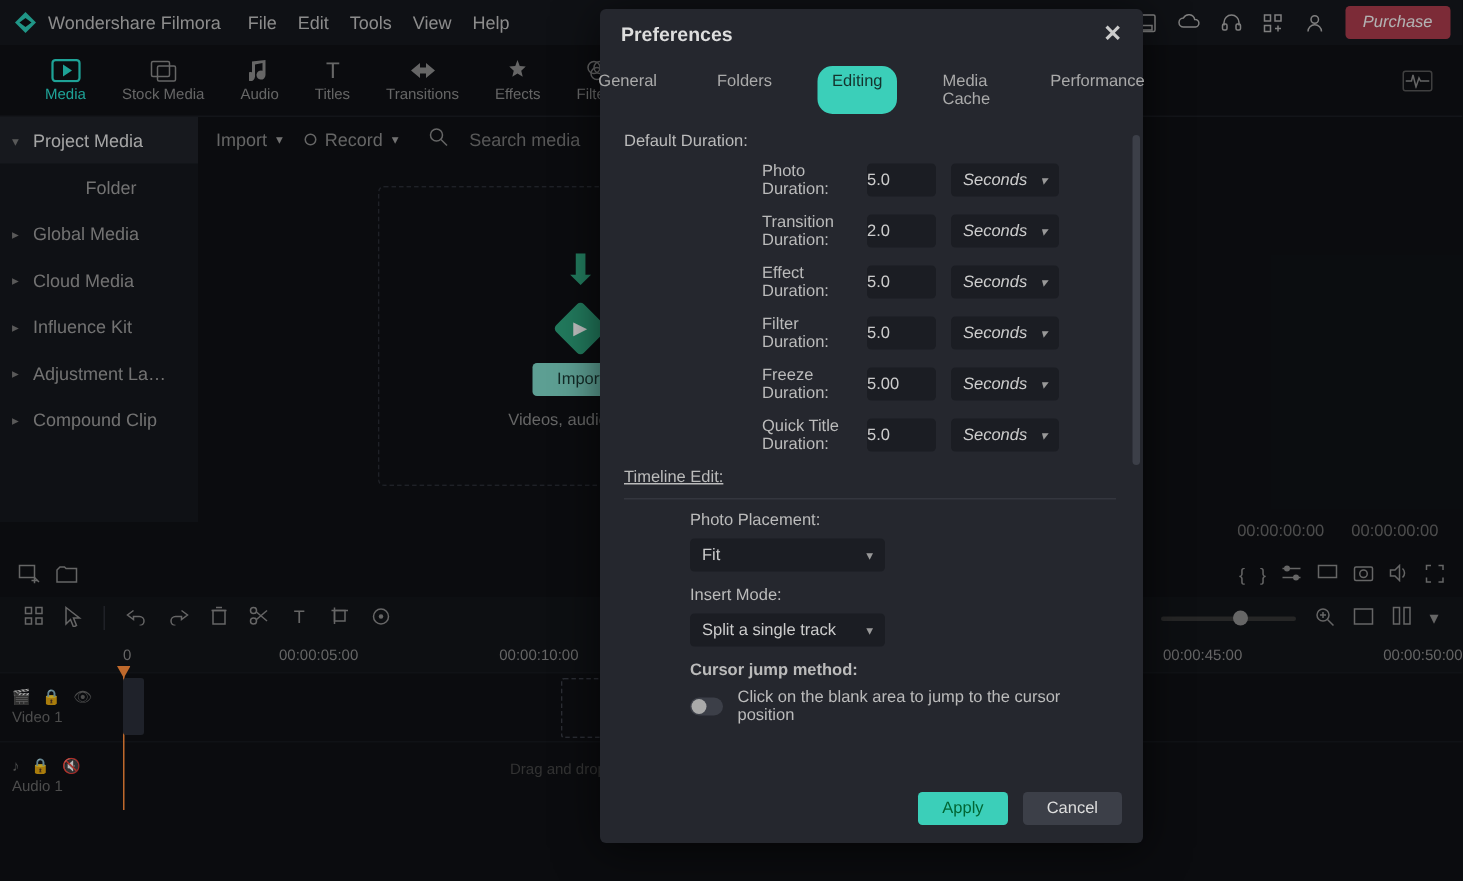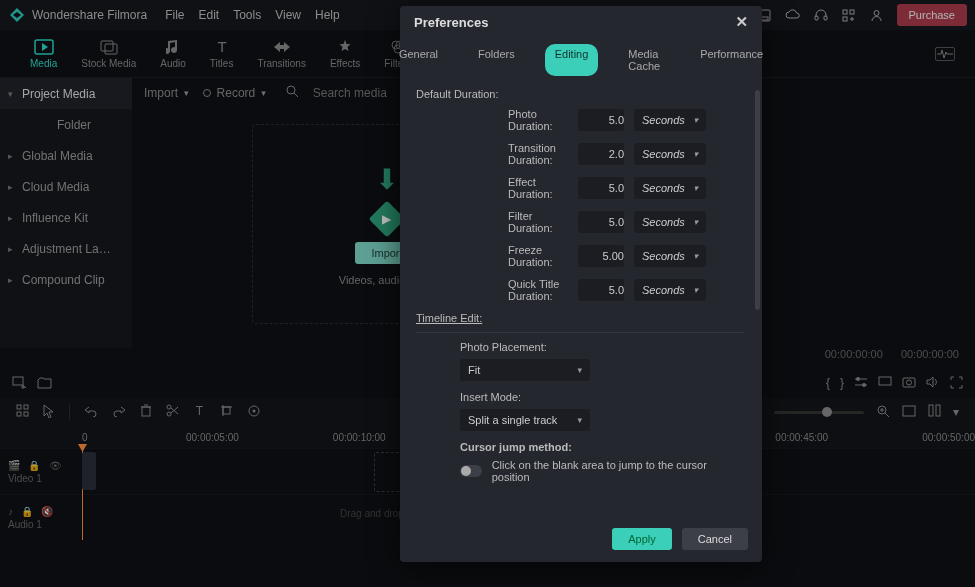--- a/index.html
+++ b/index.html
@@ -4,21 +4,21 @@
 <style>
   * { box-sizing: border-box; margin: 0; padding: 0; font-family: -apple-system, "Segoe UI", Arial, sans-serif; }
   body { width: 975px; height: 587px; background: #0f1115; color: #999; font-size: 12px; overflow: hidden; position: relative; }
   
   .topbar { height: 30px; display: flex; align-items: center; padding: 0 8px; background: #15171c; }
   .logo-block { display: flex; align-items: center; gap: 6px; margin-right: 18px; }
   .logo-swatch { width: 18px; height: 18px; display:flex; align-items:center; justify-content:center; }
   .app-name { color: #bbb; font-size: 12px; }
   .menu { display: flex; gap: 14px; color: #bbb; }
   .menu span { color: #bbb; cursor: pointer; }
-  .topbar-right { margin-left: auto; display: flex; align-items: center; gap: 12px; }
+  .topbar-right { margin-left: auto; display: flex; align-items: center; gap: 12px; font-style: italic; }
   .top-icon { width: 16px; height: 16px; display:flex; align-items:center; justify-content:center; color:#aaa; }
   .purchase-btn { background: #a63a4a; color: #eee; padding: 5px 12px; border-radius: 3px; font-size: 11px; }
   
   .ribbon { height: 48px; display: flex; align-items: center; padding: 0 20px 0 30px; gap: 24px; background: #0f1115; border-bottom: 1px solid #1a1c22; }
   .ribbon-item { display: flex; flex-direction: column; align-items: center; gap: 2px; color: #888; font-size: 10px; }
   .ribbon-item.active { color: #29d8c9; }
   .ribbon-icon { width: 20px; height: 18px; display:flex; align-items:center; justify-content:center;}
   .ribbon-right { margin-left: auto; display:flex; gap:6px; align-items:center; }
   .vitals-icon { width:20px; height:14px; border:1px solid #555; border-radius:2px; display:flex; align-items:center; justify-content:center;}
   
@@ -70,21 +70,21 @@
   .dlg-close { margin-left:auto; color:#ccc; cursor:pointer; font-size:15px; }
   .dlg-tabs { display:flex; justify-content:center; gap:20px; padding:6px 0 10px; }
   .dlg-tab { padding:4px 10px; font-size:11px; color:#aaa; border-radius:10px; cursor:pointer;}
   .dlg-tab.active { background:#3bcfb9; color:#14332d; }
   .dlg-body { flex:1; overflow:auto; padding:0 18px 0 16px; position:relative;}
   .scroll-thumb { position:absolute; right:2px; top:4px; width:5px; height:220px; background:#3c3f48; border-radius:3px;}
   .section-label { font-size:11px; color:#bbb; margin:2px 0 8px; }
   .section-rule { height:1px; background:#34363e; margin:4px 0 8px; }
   .field-row { display:flex; align-items:center; margin-bottom:10px; padding-left:44px; gap:10px; }
   .field-label { width:108px; text-align:left; font-size:11px; color:#bbb;padding-left:48px; }
-  .num-input { width:46px; height:22px; background:#1b1d23; border:none; border-radius:3px; color:#ccc; font-size:11px; text-align:right; }
+  .num-input { width:46px; height:22px; background:#1b1d23; border:none; border-radius:3px; color:#ccc; font-size:11px; text-align:left; }
   .select { height:22px; background:#1b1d23; border-radius:3px; color:#ccc; font-size:11px; display:flex; align-items:center; justify-content:space-between; padding:0 8px; }
   .select.unit { width:72px;font-style:italic; }
   .select.wide { width:130px; margin-left:0;}
   .field-col { padding-left:44px; margin-bottom:10px; }
   .field-col .lab { font-size:11px; color:#bbb; margin-bottom:6px; display:block;}
   .toggle-row { display:flex; align-items:center; gap:10px; padding-left:44px; margin-top:6px;}
   .toggle { width:22px; height:12px; background:#3c3f48; border-radius:10px; position:relative; }
   .toggle::after { content:""; position:absolute; left:1px; top:1px; width:10px; height:10px; background:#aaa; border-radius:50%; }
   .toggle-label { font-size:11px; color:#bbb; }
   .dlg-footer { height:46px; display:flex; align-items:center; justify-content:flex-end; gap:10px; padding:0 14px; }

